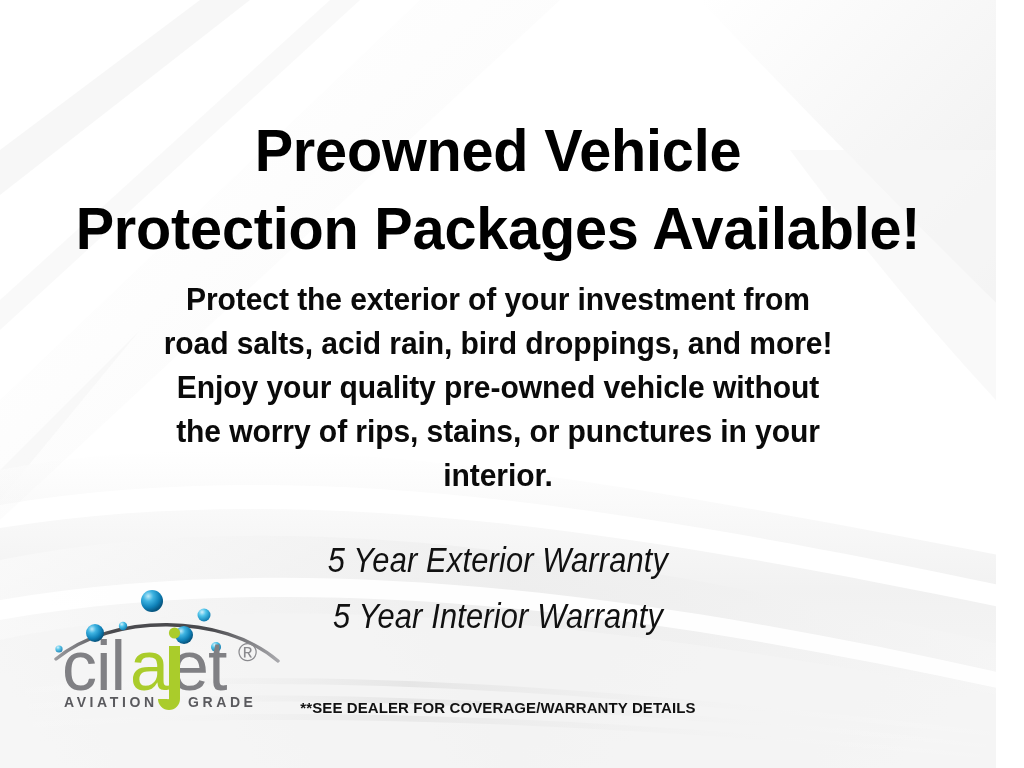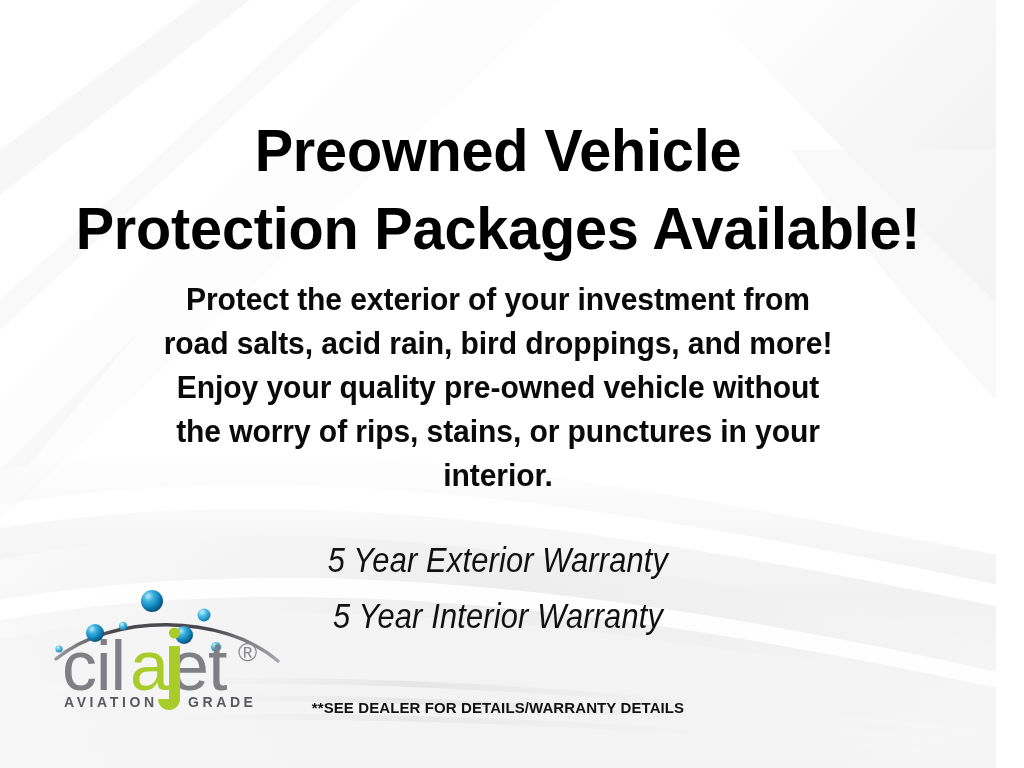--- a/index.html
+++ b/index.html
@@ -167,21 +167,21 @@
     <span class="bc-line">Enjoy your quality pre-owned vehicle without</span>
     <span class="bc-line">the worry of rips, stains, or punctures in your</span>
     <span class="bc-line">interior.</span>
   </div>
 
   <div class="warranty">
     <span class="w-line">5 Year Exterior Warranty</span>
     <span class="w-line">5 Year Interior Warranty</span>
   </div>
 
-  <div class="disclaimer">**SEE DEALER FOR DETAILS/WARRANTY DETAILS</div>
+  <div class="disclaimer">**SEE DEALER FOR COVERAGE/WARRANTY DETAILS</div>
 
   <div id="logo">
     <svg width="235" height="128" viewBox="0 0 235 128" aria-hidden="true">
       <defs>
         <radialGradient id="bub" cx="33%" cy="28%" r="72%">
           <stop offset="0%" stop-color="#bfeaf8"></stop>
           <stop offset="32%" stop-color="#3fb4e2"></stop>
           <stop offset="72%" stop-color="#0f81b8"></stop>
           <stop offset="100%" stop-color="#07557f"></stop>
         </radialGradient>

